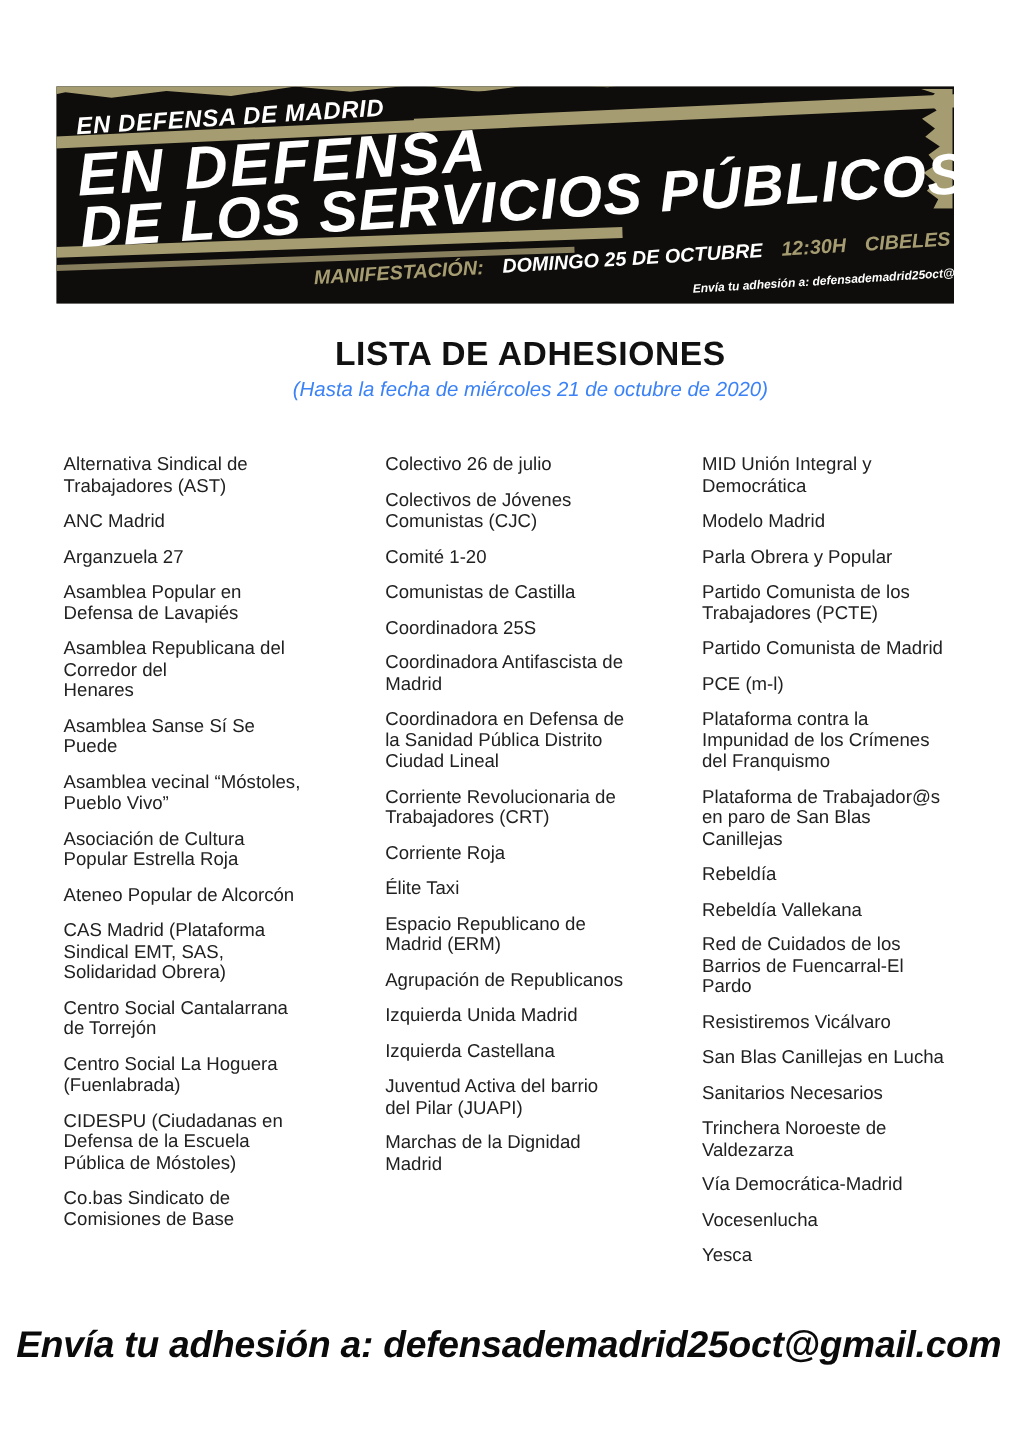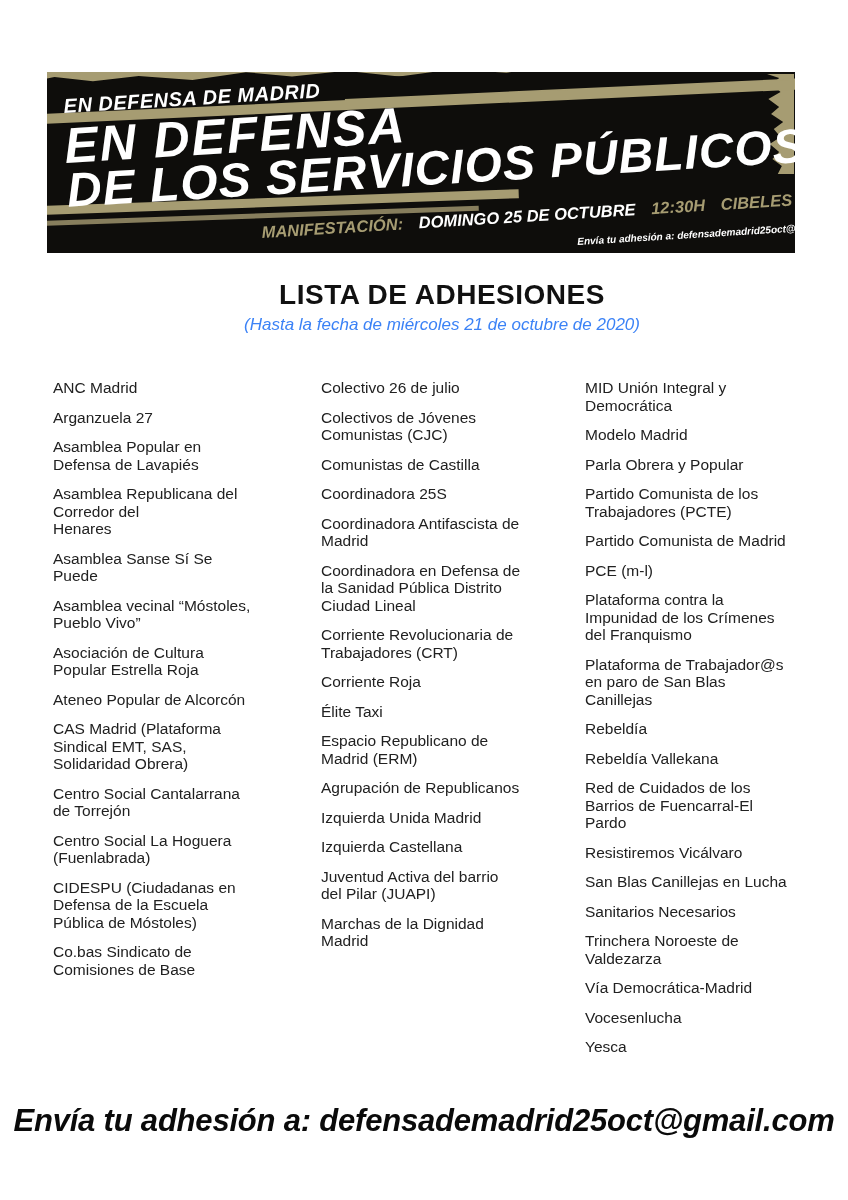--- a/index.html
+++ b/index.html
@@ -106,20 +106,22 @@
     <div class="note">Envía tu adhesión a: defensademadrid25oct@gmail.com</div>
   </div>
 
   <div class="heading">
     <h1>LISTA DE ADHESIONES</h1>
     <div class="subtitle">(Hasta la fecha de miércoles 21 de octubre de 2020)</div>
   </div>
 
   <div class="columns">
     <div class="col">
+        <div class="org-item">Alternativa Sindical de
+Trabajadores (AST)</div>
         <div class="org-item">ANC Madrid</div>
         <div class="org-item">Arganzuela 27</div>
         <div class="org-item">Asamblea Popular en
 Defensa de Lavapiés</div>
         <div class="org-item">Asamblea Republicana del
 Corredor del
 Henares</div>
         <div class="org-item">Asamblea Sanse Sí Se
 Puede</div>
         <div class="org-item">Asamblea vecinal “Móstoles,
@@ -137,20 +139,21 @@
         <div class="org-item">CIDESPU (Ciudadanas en
 Defensa de la Escuela
 Pública de Móstoles)</div>
         <div class="org-item">Co.bas Sindicato de
 Comisiones de Base</div>
       </div>
     <div class="col">
         <div class="org-item">Colectivo 26 de julio</div>
         <div class="org-item">Colectivos de Jóvenes
 Comunistas (CJC)</div>
+        <div class="org-item">Comité 1-20</div>
         <div class="org-item">Comunistas de Castilla</div>
         <div class="org-item">Coordinadora 25S</div>
         <div class="org-item">Coordinadora Antifascista de
 Madrid</div>
         <div class="org-item">Coordinadora en Defensa de
 la Sanidad Pública Distrito
 Ciudad Lineal</div>
         <div class="org-item">Corriente Revolucionaria de
 Trabajadores (CRT)</div>
         <div class="org-item">Corriente Roja</div>

